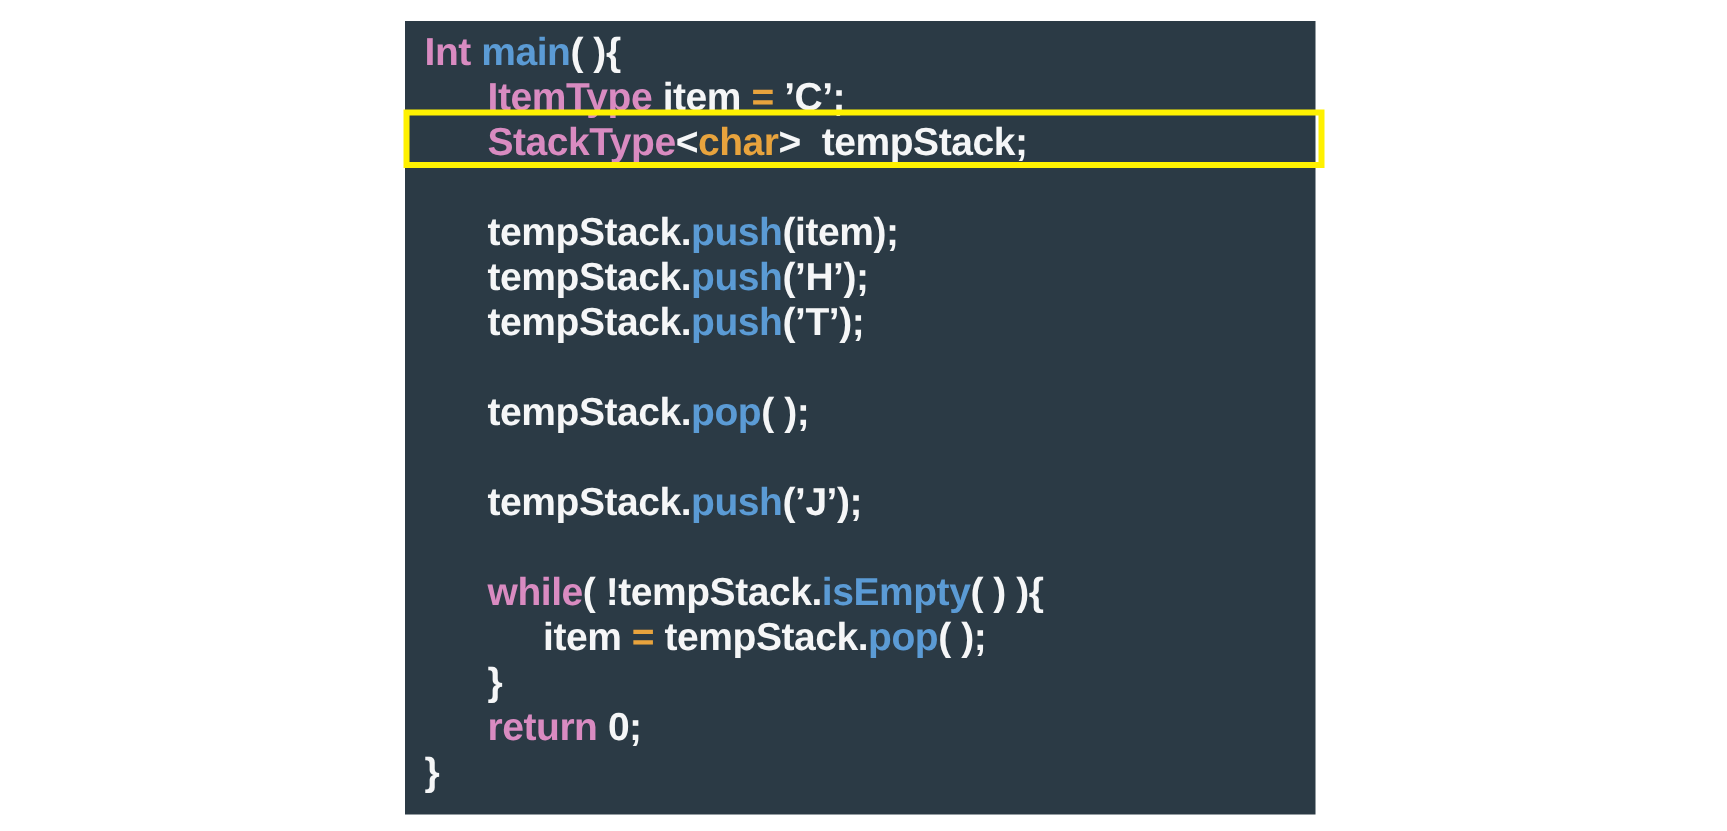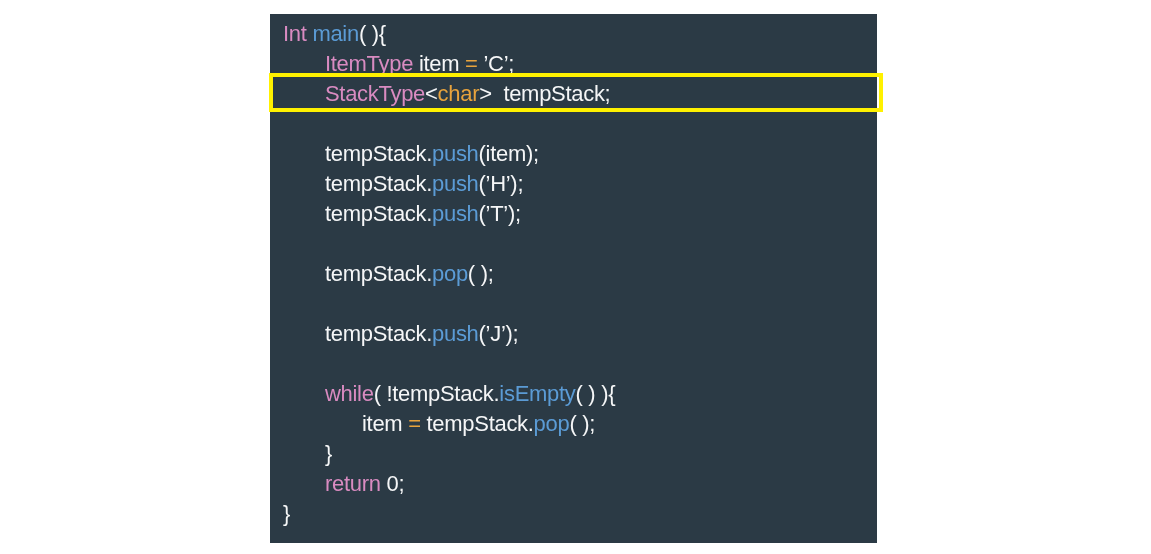--- a/index.html
+++ b/index.html
@@ -27,22 +27,22 @@
     position: absolute;
     left: 270px; top: 14px;
     width: 607px; height: 529px;
     background: var(--panel-bg);
   }
   .code {
     position: absolute;
     left: 0; top: 0; right: 0; bottom: 0;
     padding: 5px 0 0 13px;
     font-family: "Liberation Sans", sans-serif;
-    font-weight: normal;
-    font-size: 22px;
+    font-weight: bold;
+    font-size: 26px;
     line-height: 30px;
     letter-spacing: -0.3px;
     white-space: pre;
     color: var(--text-white);
   }
   .line { height: 30px; position: relative; }
   .ind0 { padding-left: 0; }
   .ind1 { padding-left: 42px; }
   .ind2 { padding-left: 79px; }
   .tok-kw { color: var(--keyword-pink); }

